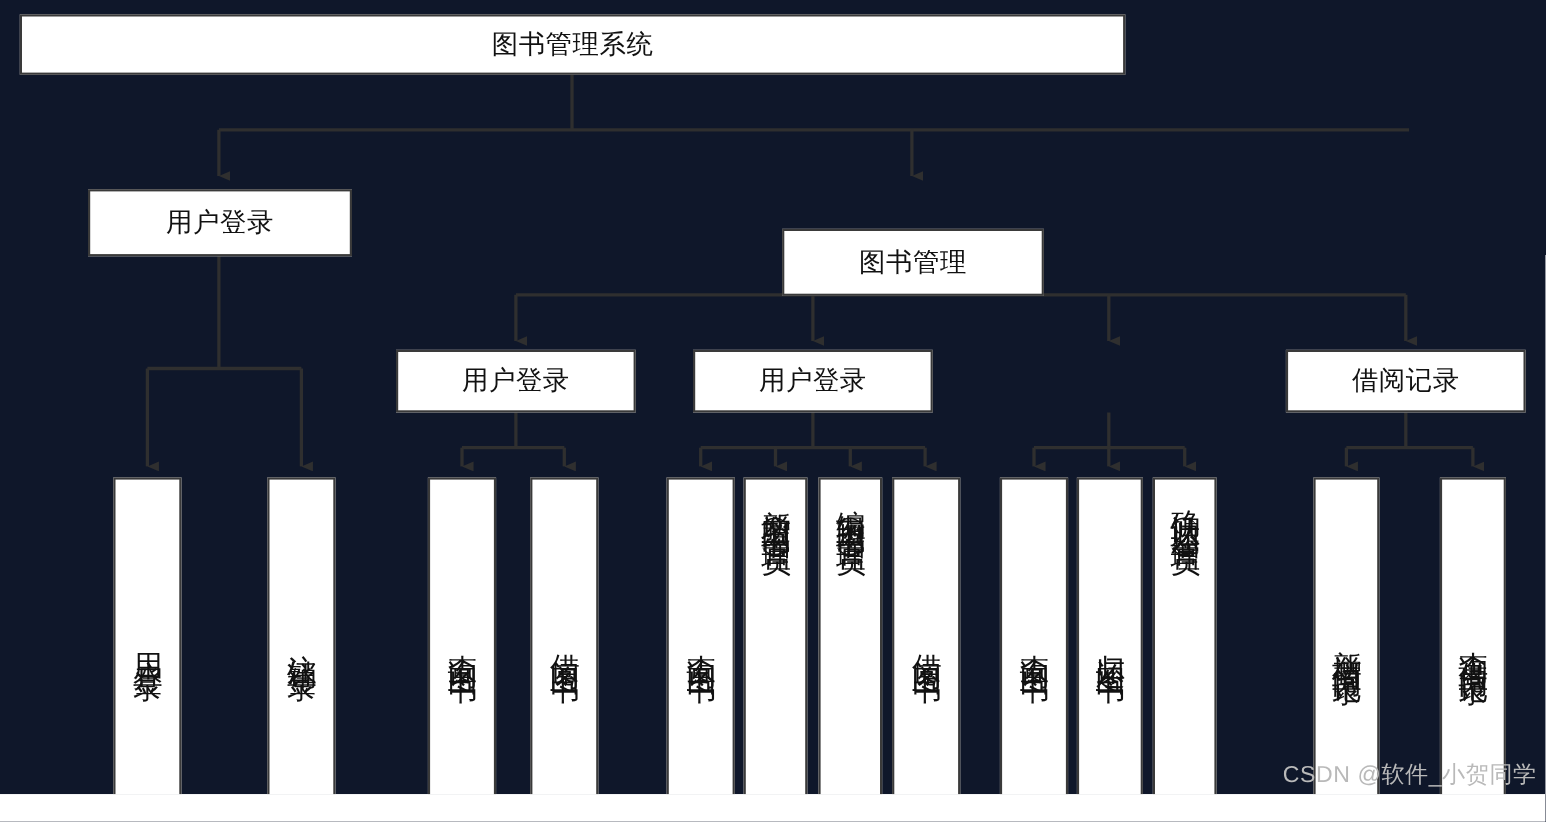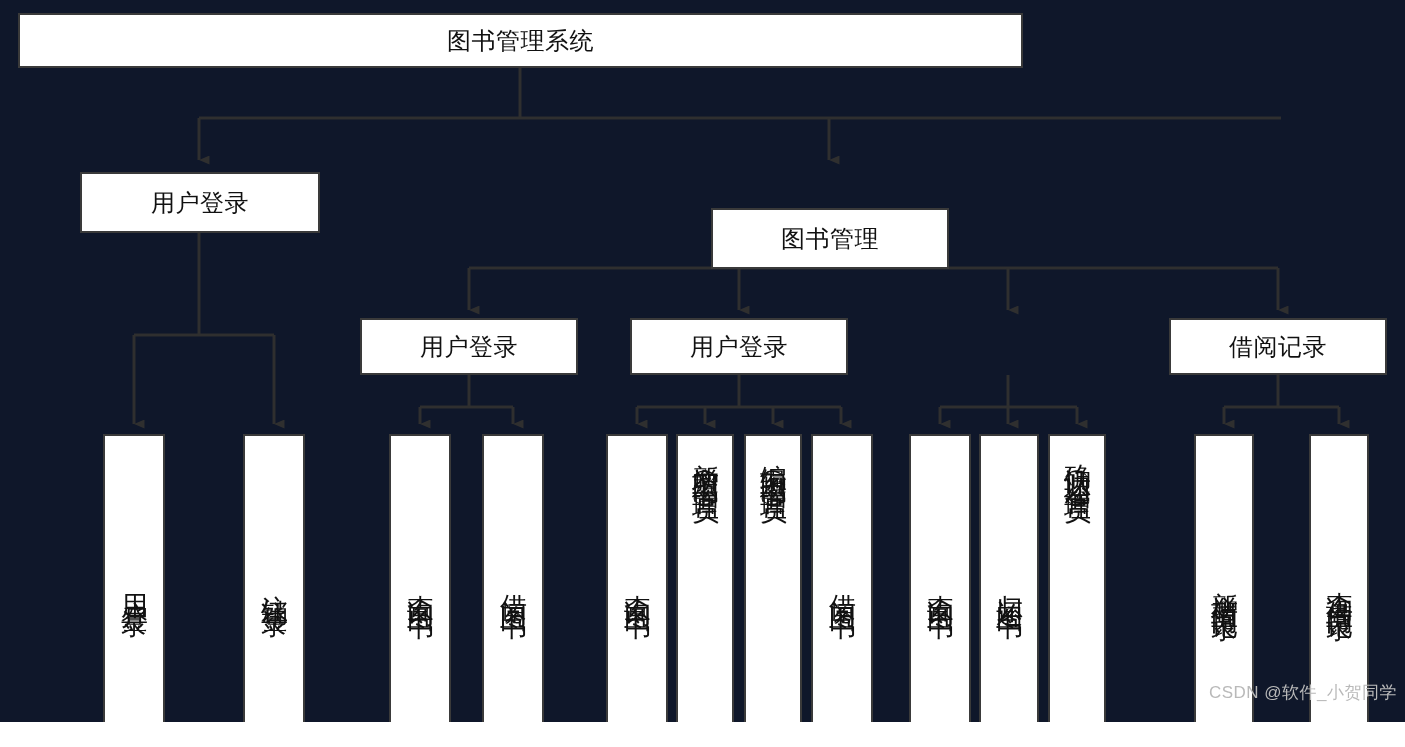--- a/index.html
+++ b/index.html
@@ -63,22 +63,22 @@
   }
   .node.vert.tall .label {
     letter-spacing: 5px;
   }
   .node.vert.topalign {
     align-items: flex-start;
   }
   .watermark {
     position: absolute;
     right: 8px;
-    bottom: 18px;
-    font-size: 17px;
+    bottom: 4px;
+    font-size: 21px;
     color: #b9b9b9;
     white-space: nowrap;
     z-index: 3;
     letter-spacing: 0.5px;
   }
 </style>
 </head>
 <body>
 
 <div id="canvas">

